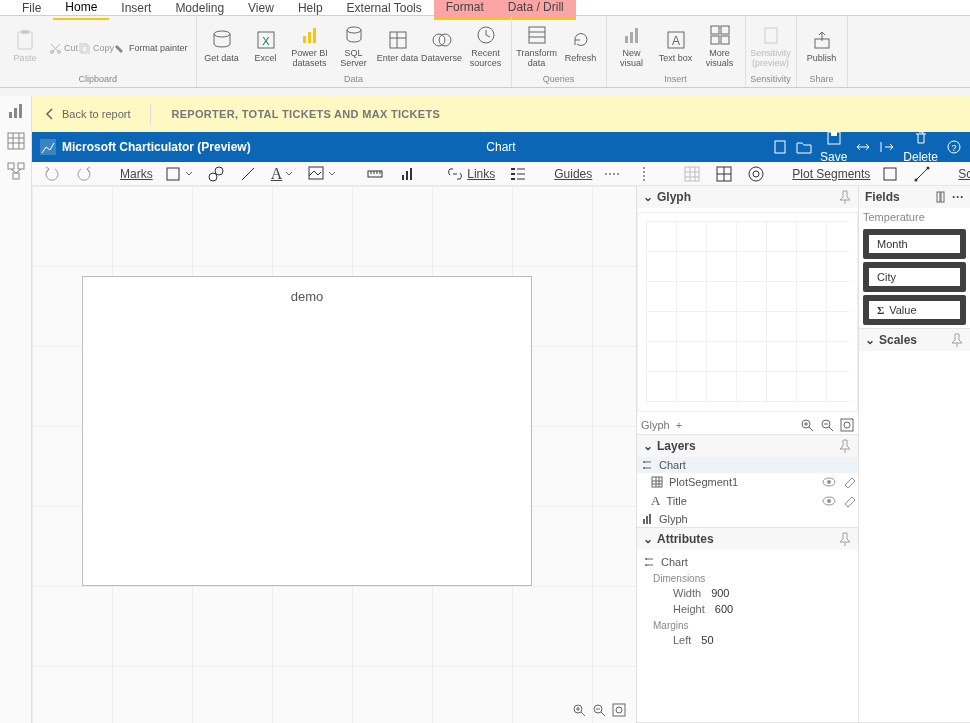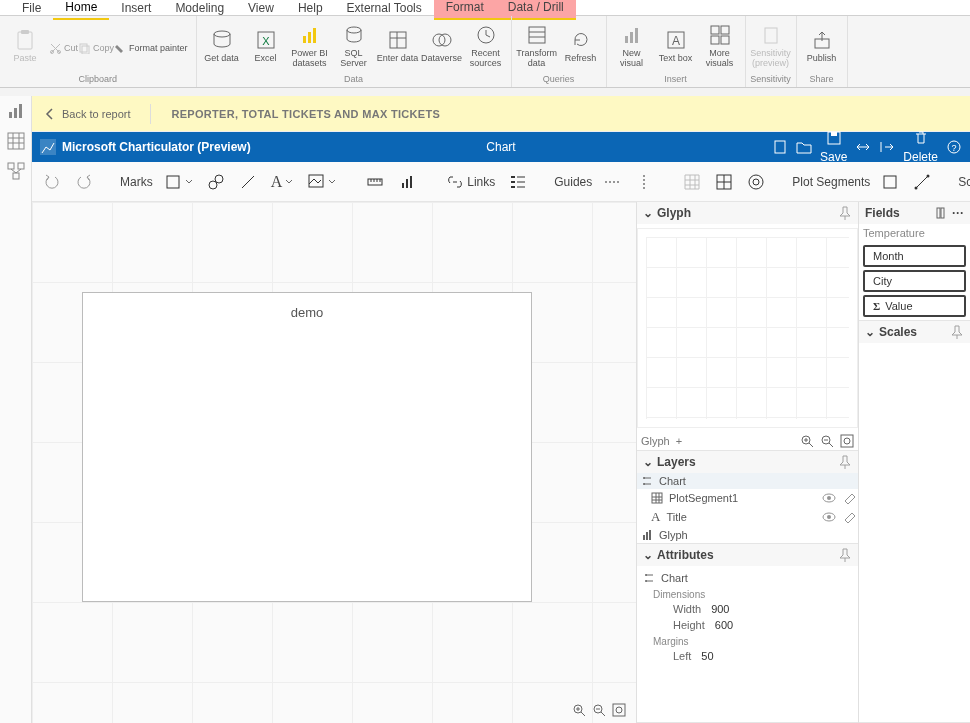--- a/index.html
+++ b/index.html
@@ -35,21 +35,21 @@
 
 
 .bluebar { height: 30px; background: #0b66b5; color: #fff; display: flex; align-items: center; padding: 0 8px; font-size: 12px; }
 .bluebar .appname { font-weight: 600; }
 .bluebar .center { position:absolute; left:50%; transform:translateX(-50%); }
 .bluebar .right { margin-left: auto; display: flex; align-items: center; gap: 8px; }
 .bluebar .btn { display:flex; align-items:center; gap:4px; cursor:pointer;flex-direction:column; }
 .bic { width:16px; height:16px; display:inline-flex; align-items:center; justify-content:center;}
 
 
-.toolbar { height: 40px; background: #fafafa; border-bottom: 1px solid #e5e5e5; display: flex; align-items: center; padding: 0 8px; gap: 8px; font-size: 12px; color: #444; }
+.toolbar { height: 24px; background: #fafafa; border-bottom: 1px solid #e5e5e5; display: flex; align-items: center; padding: 0 8px; gap: 8px; font-size: 12px; color: #444; text-decoration: underline; }
 .toolbar .tsep { width: 1px; height: 22px; background: #ddd; margin: 0 4px; }
 .toolbar .tbtn { display: flex; align-items: center; gap: 3px; cursor: pointer; padding: 2px 3px; }
 .ticon { width:18px; height:18px; display:inline-flex; align-items:center; justify-content:center;}
 .toolbar span.lbl { white-space:nowrap;}
 
 
 .mainsplit { flex: 1; display: flex; overflow: hidden;}
 .canvas-col { flex: 1; background: #fafafa; position: relative; }
 .midpanels { width: 222px; display: flex; flex-direction: column; border-left: 1px solid #e0e0e0; background: #fff;}
 .rightpanels { width: 112px; display: flex; flex-direction: column; border-left: 1px solid #e0e0e0; background: #fff;}
@@ -72,21 +72,21 @@
 .glyph-foot .spacer{flex:1;}
 .layer-row { display:flex; align-items:center; gap:6px; padding:2px 2px 2px 14px; font-size:11px;}
 .layer-row.sel { background:#eef3f7;}
 .layer-row .spacer{flex:1;}
 .layer-row .eye{ width:14px;height:14px; opacity:0.7; cursor:pointer;}
 .attr-row { display:flex; align-items:center; gap:10px; padding:2px 4px 2px 30px; font-size:11px; color:#666;}
 .attr-row .val{ color:#333;}
 .subhead { color:#888; font-size:10px; padding:3px 4px 1px 10px;}
 
 .field-group { font-size:11px; color:#888; padding:3px 4px;}
-.field-pill { border:2px solid #404040; border-radius:2px; padding:3px 8px; margin: 3px 4px; font-size:11px; background:#fff; cursor:grab; display:flex; align-items:center; gap:5px;}
+.field-pill { border:6px solid #404040; border-radius:2px; padding:3px 8px; margin: 3px 4px; font-size:11px; background:#fff; cursor:grab; display:flex; align-items:center; gap:5px;}
 
 .filterbar { position:absolute; top: 104px; right:8px; display:flex; gap:6px; color:#888; }
 .sigma{ font-family: 'Times New Roman', serif; font-weight:bold;}
 
 svg { display:block;}
 </style>
 </head>
 <body>
 
 <div class="menubar">

